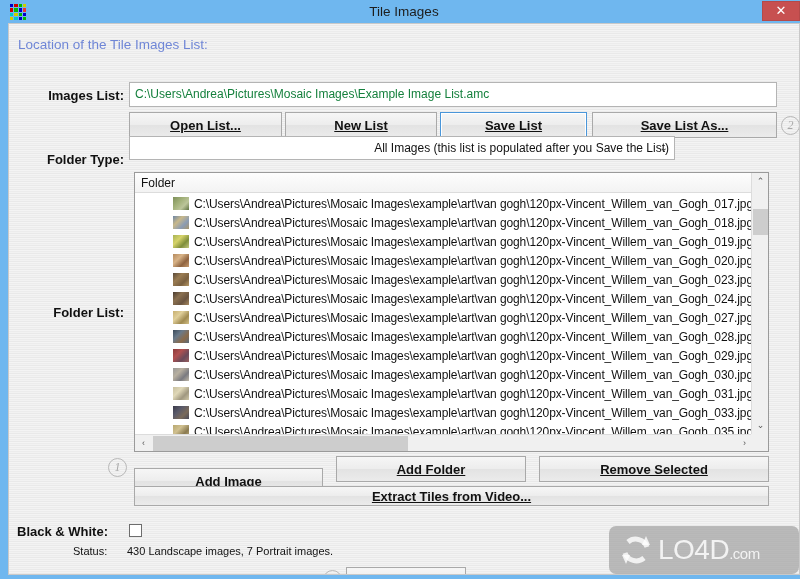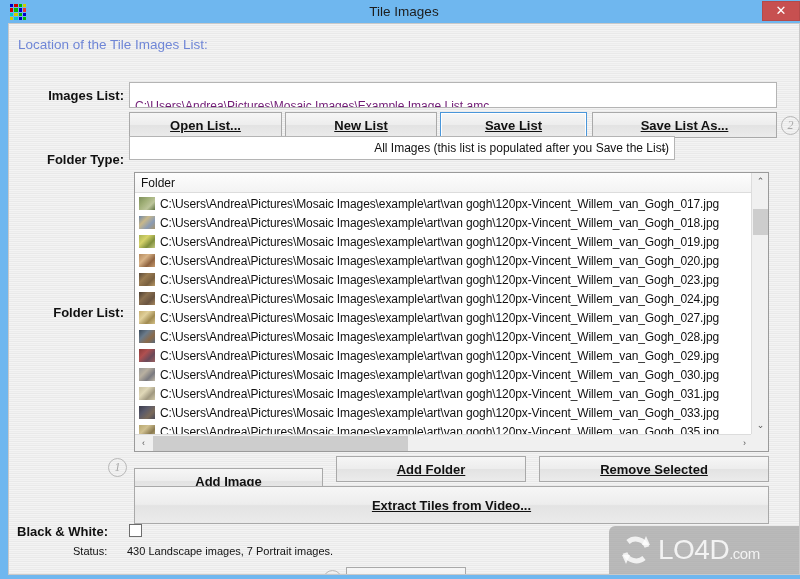--- a/index.html
+++ b/index.html
@@ -97,22 +97,22 @@
     color: #111;
     text-align: right;
     font-family: "Liberation Sans", sans-serif;
   }
 
   .textfield {
     position: absolute;
     background: #ffffff;
     border: 1px solid #b4b4b4;
     font-size: 12px;
-    color: #701a75;
-    padding: 12px 5px;
+    color: #15803d;
+    padding: 0 5px;
     line-height: 23px;
     height: 25px;
     font-family: "Liberation Sans", sans-serif;
     white-space: nowrap;
     overflow: hidden;
   }
 
   .btn {
     position: absolute;
     background: linear-gradient(to bottom, #f6f6f6 0%, #ededed 48%, #e3e3e3 52%, #ebebeb 100%);
@@ -184,20 +184,21 @@
     left: 0; top: 21px;
     width: 618px; height: 240px;
     overflow: hidden;
   }
   .list-row {
     height: 19px;
     display: flex;
     align-items: center;
     padding-left: 4px;
     white-space: nowrap;
+    justify-content: flex-end;
   }
   .thumb {
     width: 16px; height: 13px;
     flex: 0 0 16px;
     margin-right: 5px;
     border: 0;
   }
   .row-text {
     font-size: 12px;
     color: #111;
@@ -298,20 +299,21 @@
   
   .watermark {
     position: absolute;
     right: 0; bottom: 0;
     width: 190px; height: 48px;
     background: rgba(150,150,150,0.62);
     border-top-left-radius: 6px;
     display: flex;
     align-items: center;
     padding-left: 10px;
+    border-radius: 7px;
   }
   .wm-logo {
     width: 34px; height: 34px;
     flex: 0 0 34px;
     position: relative;
     margin-right: 5px;
   }
   .wm-text {
     font-size: 28px;
     color: rgba(255,255,255,0.82);
@@ -439,21 +441,21 @@
         <div class="arrow rt">›</div>
       </div>
       <div class="corner-box"></div>
     </div>
 
     <div class="badge" style="left:99px; top:434px;">1</div>
     <div class="btn" style="left:125px; top:432px; width:189px; height:26px;margin-top:12px;">Add Image</div>
     <div class="btn" style="left:327px; top:432px; width:190px; height:26px;">Add Folder</div>
     <div class="btn" style="left:530px; top:432px; width:230px; height:26px;">Remove Selected</div>
 
-    <div class="btn" style="left:125px; top:462px; width:635px; height:38px;">Extract Tiles from Video...</div>
+    <div class="btn" style="left:125px; top:462px; width:635px; height:20px;">Extract Tiles from Video...</div>
 
     <div class="lbl" style="left:8px; top:500px; width:105px; text-align:left;">Black &amp; White:</div>
     <div class="chk" style="left:120px; top:500px;"></div>
 
     <div class="status-line" style="left:64px; top:521px;">Status:</div>
     <div class="status-line" style="left:118px; top:521px;">430 Landscape images, 7 Portrait images.</div>
 
     <div class="badge" style="left:314px; top:546px;">3</div>
     <div class="btn" style="left:337px; top:543px; width:120px; height:25px;">OK</div>
 

